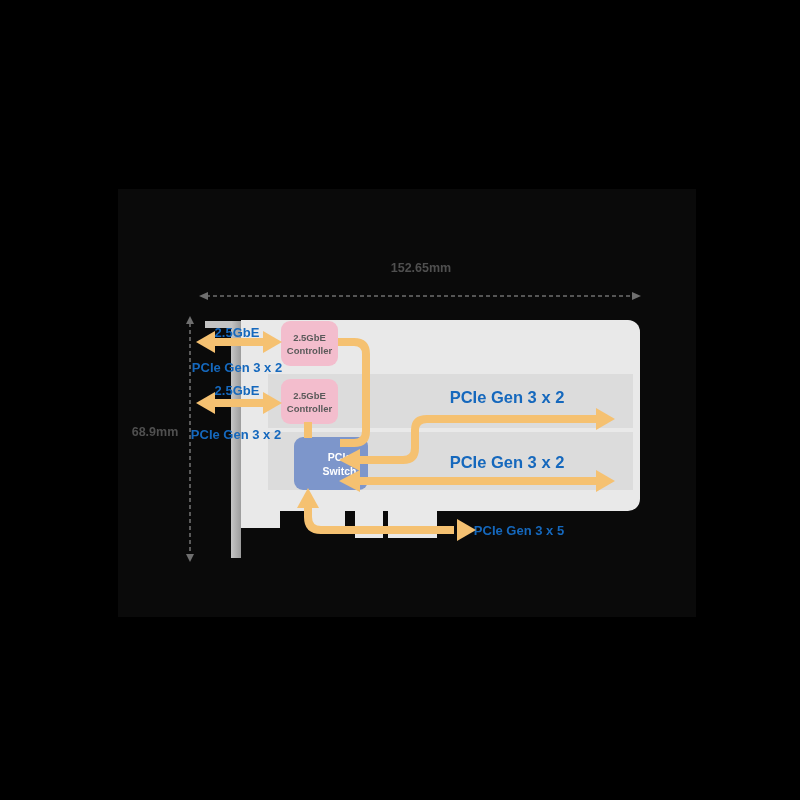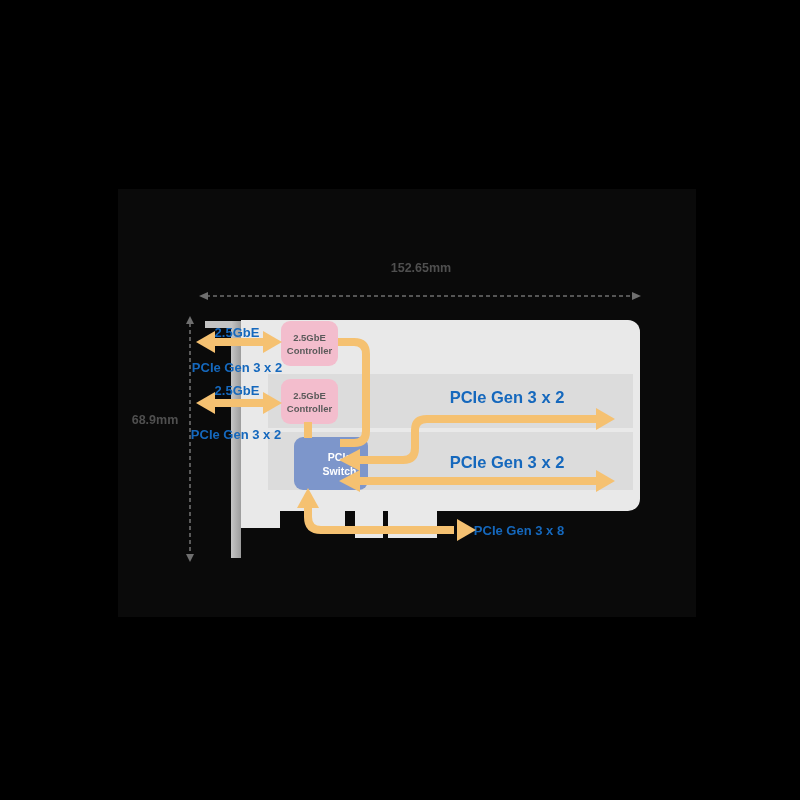--- a/index.html
+++ b/index.html
@@ -28,21 +28,21 @@
   .ctrl-2{top:379px;}
   .pcie-switch{left:294px;top:437px;width:57px;height:53px;background:#7d96cb;border-radius:9px;color:#ffffff;font-size:10.5px;line-height:14px;padding-left:17px;}
 
   
   .lbl{transform:translate(-50%,-50%);white-space:nowrap;font-weight:bold;text-align:right;}
   .blue{color:#1568bd;}
   .dim{color:#4f4f4f;font-size:12.5px;}
   .lbl-sm{font-size:13px;}
   .lbl-lg{font-size:16.5px;}
   .w-dim{left:421px;top:268px;}
-  .h-dim{left:155px;top:420px;}
+  .h-dim{left:155px;top:432px;}
   .eth-1{left:237px;top:332px;}
   .bus-1{left:237px;top:367px;}
   .eth-2{left:237px;top:390px;}
   .bus-2{left:236px;top:434px;}
   .slot-lbl-1{left:507px;top:397px;}
   .slot-lbl-2{left:507px;top:462px;}
   .host-lbl{left:519px;top:530px;font-size:13px;}
 
   svg#overlay{position:absolute;left:0;top:0;pointer-events:none;}
   .oshaft{fill:none;stroke:#f5c171;stroke-width:8;}
@@ -81,21 +81,21 @@
 
   <div class="abs lbl dim w-dim">152.65mm</div>
   <div class="abs lbl dim h-dim">68.9mm</div>
 
   <div class="abs lbl blue lbl-sm eth-1">2.5GbE</div>
   <div class="abs lbl blue lbl-sm bus-1">PCIe Gen 3 x 2</div>
   <div class="abs lbl blue lbl-sm eth-2">2.5GbE</div>
   <div class="abs lbl blue lbl-sm bus-2">PCIe Gen 3 x 2</div>
   <div class="abs lbl blue lbl-lg slot-lbl-1">PCIe Gen 3 x 2</div>
   <div class="abs lbl blue lbl-lg slot-lbl-2">PCIe Gen 3 x 2</div>
-  <div class="abs lbl blue host-lbl">PCIe Gen 3 x 8</div>
+  <div class="abs lbl blue host-lbl">PCIe Gen 3 x 5</div>
 
   <svg id="overlay" width="800" height="800" viewBox="0 0 800 800">
 
     <g>
       <path class="dline" d="M206,296 L634,296"></path>
       <polygon class="dhead" points="199,296 208,292 208,300"></polygon>
       <polygon class="dhead" points="641,296 632,292 632,300"></polygon>
     </g>
 
     <g>

